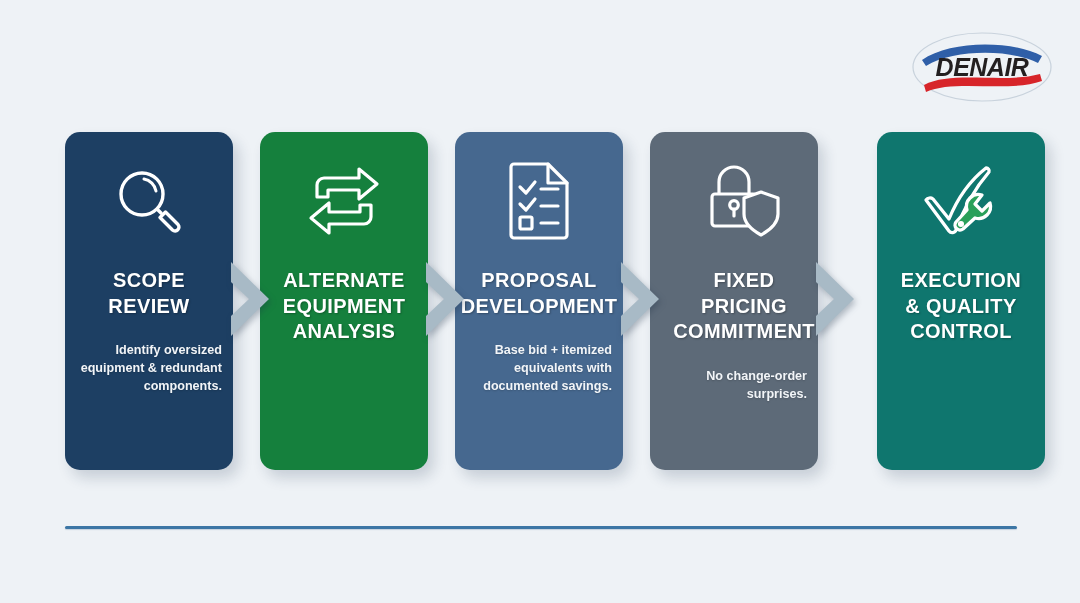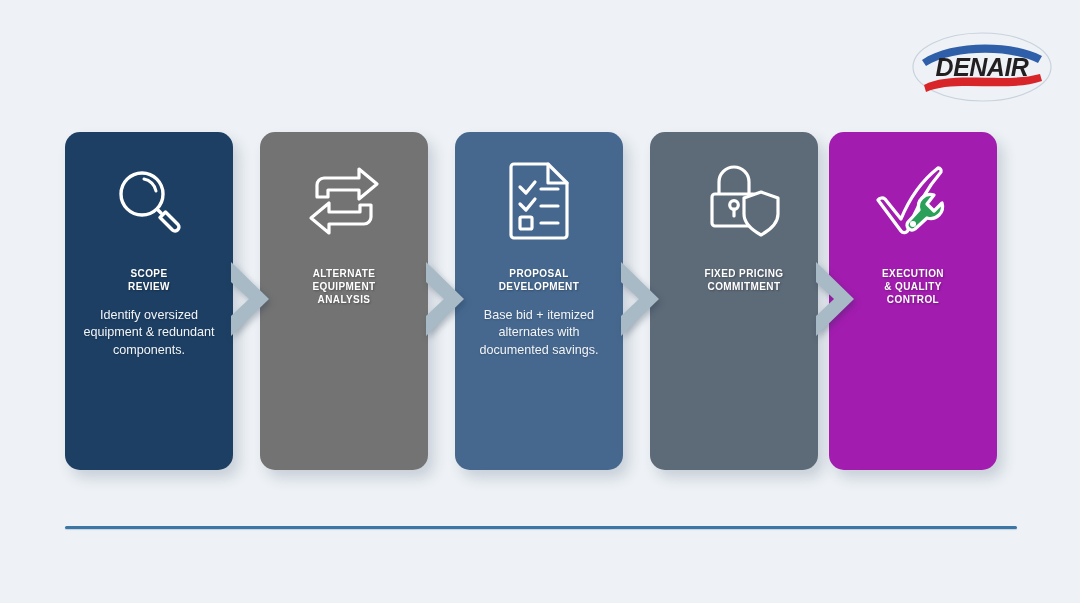--- a/index.html
+++ b/index.html
@@ -54,37 +54,37 @@
     align-items: center;
     justify-content: center;
     margin-bottom: 12px;
   }
   .step-icon svg {
     display: block;
   }
 
   .step-title {
     color: #ffffff;
-    font-size: 10px;
+    font-size: 20px;
     font-weight: bold;
     line-height: 1.28;
     letter-spacing: 0.4px;
     text-align: center;
     text-shadow: 1px 1px 2px rgba(0,0,0,0.28);
     margin-top: 12px;
     white-space: pre-line;
   }
 
   .step-desc {
     color: #f2f5f8;
     font-size: 12.6px;
-    font-weight: normal;
+    font-weight: bold;
     line-height: 1.42;
-    text-align: center;
-    margin-top: 13px;
+    text-align: right;
+    margin-top: 23px;
     text-shadow: 0 1px 2px rgba(0,0,0,0.18);
   }
 
   
   .chevron {
     position: absolute;
     top: 128px;
     width: 44px;
     height: 78px;
     z-index: 5;
@@ -124,21 +124,21 @@
         <path d="M33 16 a15 15 0 0 1 12 12" stroke-width="3"></path>
         <path d="M46.5 46.5 L50 50"></path>
         <path d="M49 54.5 L54.5 49 L67 61.5 a3.9 3.9 0 0 1 -5.5 5.5 Z"></path>
       </svg>
     </div>
     <div class="step-title">SCOPE
 REVIEW</div>
     <div class="step-desc">Identify oversized equipment &amp; redundant components.</div>
   </div>
 
-  <div class="step-card" id="card-1" style="left: 195px; background: #737373;">
+  <div class="step-card" id="card-1" style="left: 195px; background: #15803d;">
     <div class="step-icon">
       <svg width="80" height="72" viewBox="0 0 80 72" fill="none" stroke="#ffffff" stroke-width="3.2" stroke-linecap="round" stroke-linejoin="round">
         <path d="M13 32 L13 20 a7 7 0 0 1 7 -7 L55 13 L55 4 L73 19 L55 34 L55 25 L24 25 L24 32 Z"></path>
         <path d="M67 40 L67 52 a7 7 0 0 1 -7 7 L25 59 L25 68 L7 53 L25 38 L25 47 L56 47 L56 40 Z"></path>
       </svg>
     </div>
     <div class="step-title">ALTERNATE
 EQUIPMENT
 ANALYSIS</div>
   </div>
@@ -151,38 +151,39 @@
         <path d="M14 26 L20 32 L29 21"></path>
         <path d="M35 28 L52 28"></path>
         <path d="M14 43 L20 49 L29 38"></path>
         <path d="M35 45 L52 45"></path>
         <rect x="14" y="56" width="12" height="12" rx="1.5"></rect>
         <path d="M35 62 L52 62"></path>
       </svg>
     </div>
     <div class="step-title">PROPOSAL
 DEVELOPMENT</div>
-    <div class="step-desc">Base bid + itemized alternates with documented savings.</div>
+    <div class="step-desc">Base bid + itemized equivalents with documented savings.</div>
   </div>
 
   <div class="step-card" id="card-3" style="left: 585px; background: rgb(93, 106, 120); padding-left: 31px;">
     <div class="step-icon">
       <svg width="80" height="74" viewBox="0 0 80 74" fill="none" stroke="#ffffff" stroke-width="3.2" stroke-linecap="round" stroke-linejoin="round">
         <path d="M15 29 L15 18 a15 15 0 0 1 30 0 L45 29"></path>
         <path d="M8 33 a3 3 0 0 1 3 -3 L49 30 a3 3 0 0 1 3 3 L52 59 a3 3 0 0 1 -3 3 L11 62 a3 3 0 0 1 -3 -3 Z"></path>
         <circle cx="30" cy="41" r="4.3"></circle>
         <path d="M30 45 L30 52"></path>
         <path d="M57 28 L74 34 L74 50 c0 10 -8 16 -17 21 c-9 -5 -17 -11 -17 -21 L40 34 Z" fill="#5d6a78"></path>
       </svg>
     </div>
     <div class="step-title">FIXED PRICING
 COMMITMENT</div>
-  </div>
-
-  <div class="step-card" id="card-4" style="left: 764px; background: #a21caf;">
+    <div class="step-desc">No change-order surprises.</div>
+  </div>
+
+  <div class="step-card" id="card-4" style="left: 812px; background: #0f766e;">
     <div class="step-icon">
       <svg width="82" height="78" viewBox="0 0 82 78" fill="none" stroke="#ffffff" stroke-width="3.3" stroke-linecap="round" stroke-linejoin="round">
         <path d="M6 38 a5 5 0 0 1 7 -1 L29 57 C38 35 52 17 66 6 a3 3 0 0 1 3 4 C56 25 44 46 36 68 a4 4 0 0 1 -7 1 Z"></path>
         <path d="M62 33 a12 12 0 0 0 -15 15 L36 60 a5 5 0 0 0 7 7 L55 56 a12 12 0 0 0 15 -15 L62 49 L55 42 Z" fill="#2aa05a"></path>
         <circle cx="41" cy="62" r="1.4" fill="#ffffff"></circle>
       </svg>
     </div>
     <div class="step-title">EXECUTION
 &amp; QUALITY
 CONTROL</div>

